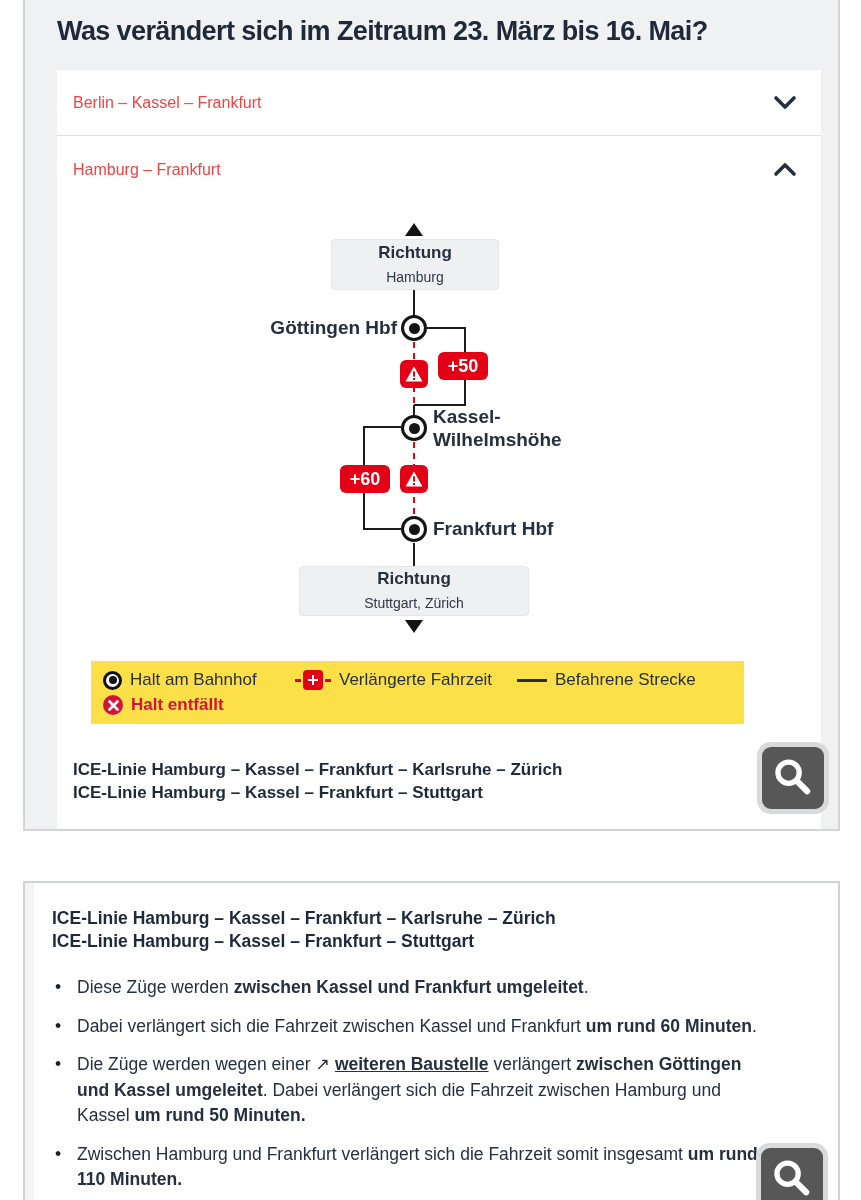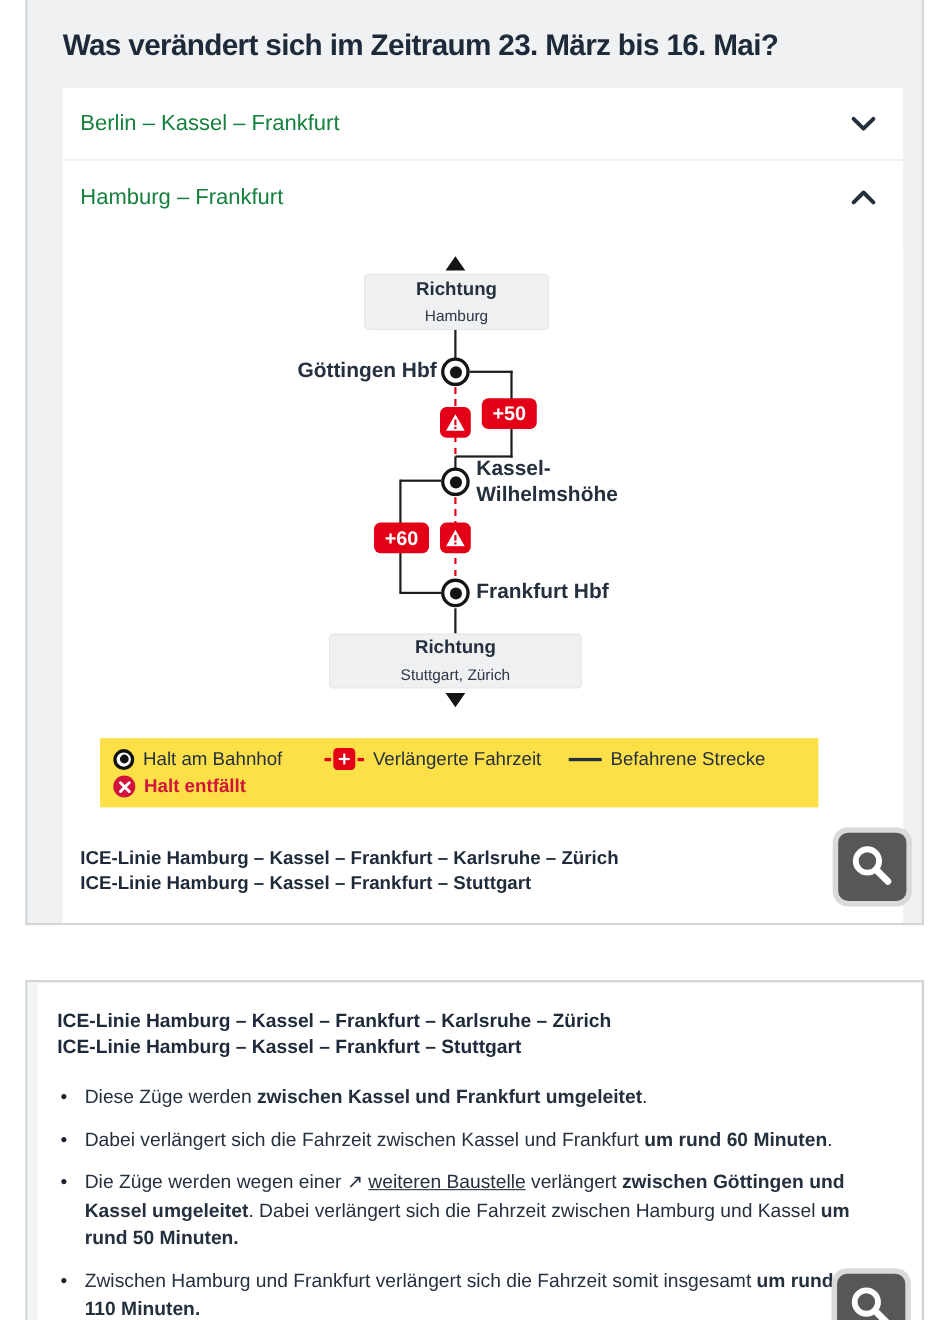--- a/index.html
+++ b/index.html
@@ -1,30 +1,30 @@
 <!DOCTYPE html>
 <html><head>
 <meta charset="utf-8">
 <style>
   html,body{margin:0;padding:0;background:#fff;width:861px;height:1200px;overflow:hidden;
     font-family:"Liberation Sans","DejaVu Sans",sans-serif;color:#25303f;}
   *{box-sizing:border-box;}
 
   
   .section1{margin-left:23px;width:817px;background:#eff1f3;
-    border:2px solid #d2d6d9;border-top:none;padding:16px 17px 0 32px;}
+    border:2px solid #d2d6d9;border-top:none;padding:6px 17px 0 32px;}
   .page-heading{font-size:27px;font-weight:700;letter-spacing:-0.6px;color:#1e2a3a;
     margin:8px 0 22px 0;line-height:34px;}
 
   .acc-item{background:#fff;}
   .acc-head{height:65px;display:flex;align-items:center;justify-content:space-between;
     padding:0 24px 0 16px;cursor:pointer;}
   .acc-head.h2{height:67px;}
   .acc-item.first{border-bottom:1px solid #dfe1e3;}
-  .acc-label{font-size:20px;color:#15803d;text-align:center;}
+  .acc-label{font-size:16px;color:#ef4444;text-align:center;}
   .chev svg{display:block;}
 
   .acc-body{background:#fff;position:relative;padding-bottom:25px;}
 
   
   .diagram{position:relative;height:418px;margin-top:14px;}
   .abs{position:absolute;}
   .tri-up{width:0;height:0;border-left:9px solid transparent;border-right:9px solid transparent;
     border-bottom:13px solid #141414;}
   .tri-down{width:0;height:0;border-left:9px solid transparent;border-right:9px solid transparent;
@@ -71,21 +71,21 @@
   
   .card{position:relative;margin:50px 0 0 23px;width:817px;background:#fff;
     border:2px solid #ced3d6;padding:24px 60px 12px 27px;}
   .card-strip{position:absolute;left:0;top:0;bottom:0;width:9px;background:#f3f4f6;}
   .card .route-caption{margin:0;font-size:17.5px;}
   .bullets{list-style:none;margin:22px 0 0 0;padding:0;}
   .bullets li{position:relative;padding-left:25px;font-size:17.5px;line-height:25.5px;
     margin-bottom:13px;color:#25303f;}
   .bullets li::before{content:"•";position:absolute;left:3px;top:0;color:#17202c;}
   .bullets .b{font-weight:700;}
-  .bullets .link{text-decoration:underline;cursor:pointer;}
+  .bullets .link{text-decoration:underline;cursor:pointer;font-weight:bold;}
   .bullets .arrow{font-weight:400;}
 </style>
 </head>
 <body>
 
 <div class="section1">
   <h2 class="page-heading">Was verändert sich im Zeitraum 23. März bis 16. Mai?</h2>
 
   <div class="acc-item first">
     <div class="acc-head">

